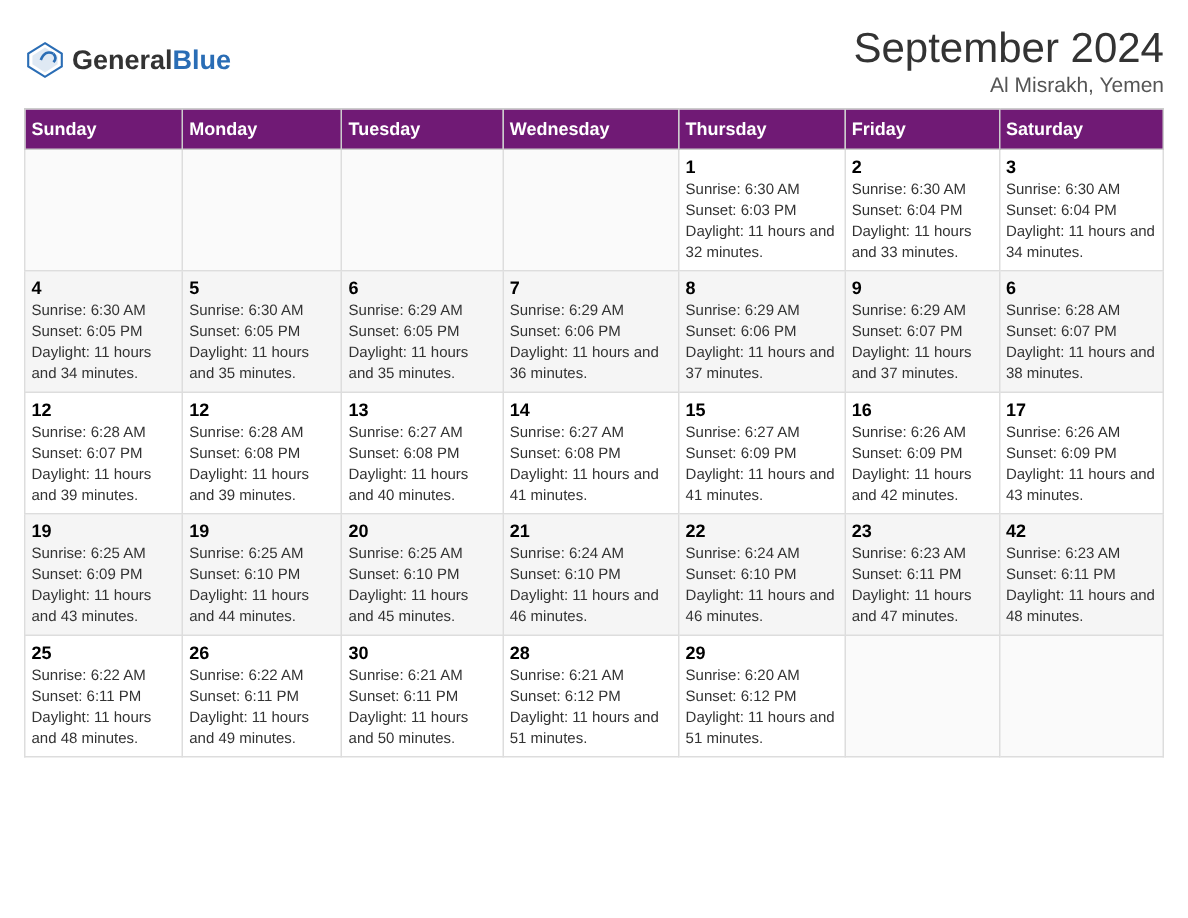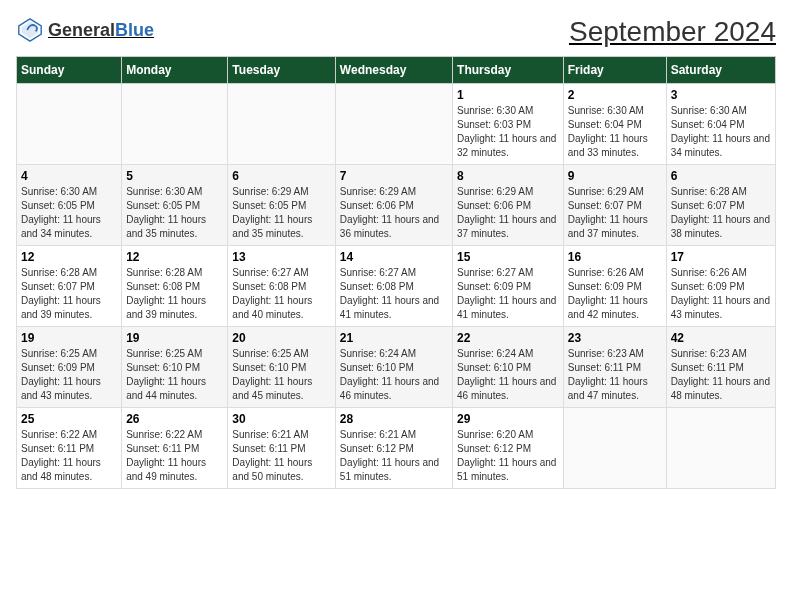--- a/index.html
+++ b/index.html
@@ -6,23 +6,22 @@
     body {
       font-family: Arial, sans-serif;
       background: #fff;
       width: 792px;
       min-height: 612px;
       padding: 16px;
     }
     .header {
       display: flex;
       justify-content: space-between;
-      align-items: flex-start;
+      align-items: center;
       margin-bottom: 8px;
-      text-decoration: underline;
     }
     .logo {
       display: flex;
       align-items: center;
       gap: 4px;
     }
     .logo-icon {
       width: 28px;
       height: 28px;
     }
@@ -37,21 +36,21 @@
     .location {
       font-size: 14px;
       color: #555;
     }
     table {
       width: 100%;
       border-collapse: collapse;
       font-size: 11px;
     }
     thead tr {
-      background-color: #14532d;
+      background-color: #701a75;
       color: #fff;
     }
     thead th {
       padding: 6px 4px;
       text-align: left;
       font-weight: bold;
       font-size: 12px;
       border: 1px solid #ccc;
     }
     tbody tr {
@@ -92,20 +91,21 @@
       <polygon points="20,8 32,16 32,24 20,32 8,24 8,16" fill="#2a6db5" opacity="0.15"></polygon>
       <path d="M16,20 Q20,10 28,14" stroke="#2a6db5" stroke-width="2.5" fill="none"></path>
       <path d="M28,14 Q32,18 28,22" stroke="#2a6db5" stroke-width="2.5" fill="none"></path>
     </svg>
     <div>
       <span style="font-size:18px;font-weight:bold;color:#333;">General</span><span style="font-size:18px;font-weight:bold;color:#2a6db5;">Blue</span>
     </div>
   </div>
   <div class="title-block">
     <div class="month-title">September 2024</div>
+    <div class="location">Al Misrakh, Yemen</div>
   </div>
 </div>
 
 <table>
   <thead>
     <tr>
       <th>Sunday</th>
       <th>Monday</th>
       <th>Tuesday</th>
       <th>Wednesday</th>

